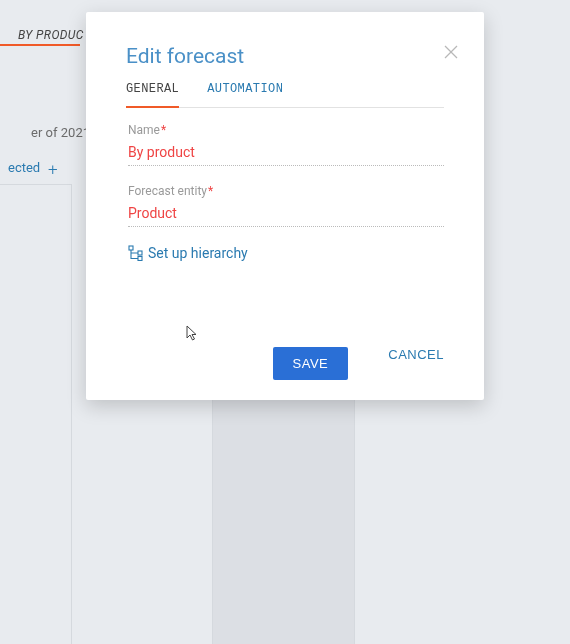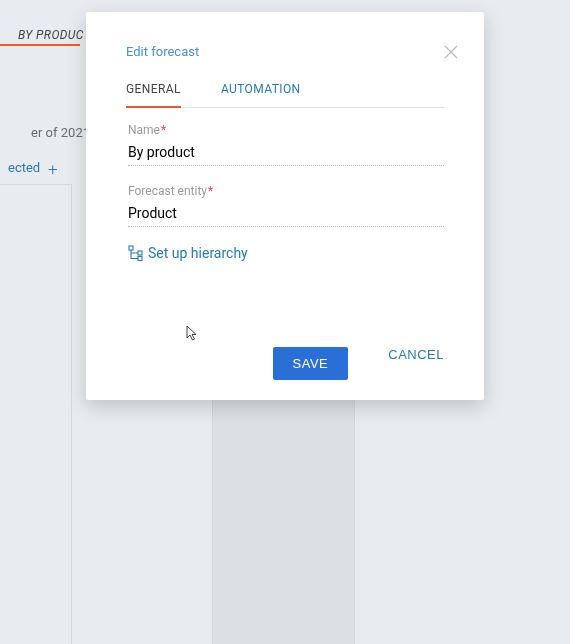--- a/index.html
+++ b/index.html
@@ -115,21 +115,21 @@
       width: 398px;
       height: 388px;
       background: #fff;
       box-shadow: 0 6px 20px rgba(0,0,0,0.18);
       border-radius: 2px;
     }
     .modal-title {
       position: absolute;
       top: 32px;
       left: 40px;
-      font-size: 13px;
+      font-size: 21px;
       font-weight: 400;
       color: #4a90c7;
     }
     .modal-close {
       position: absolute;
       top: 32px;
       right: 22px;
       width: 18px;
       height: 18px;
       cursor: pointer;
@@ -139,21 +139,22 @@
       width: 14px;
       height: 14px;
     }
     .modal-tabs {
       position: absolute;
       top: 70px;
       left: 40px;
       right: 40px;
       border-bottom: 1px solid #e2e2e2;
       display: flex;
-      gap: 40px;
+      gap: 28px;
+      font-family: Liberation Mono, monospace;
     }
     .modal-tab {
       font-size: 12px;
       letter-spacing: 0.4px;
       padding-bottom: 11px;
       cursor: pointer;
       color: #2a7ab0;
       position: relative;
     }
     .modal-tab.active {
@@ -186,21 +187,21 @@
     .required {
       color: #e44;
       margin-left: 1px;
     }
     .field-input {
       width: 100%;
       border: none;
       border-bottom: 1px dotted #bbb;
       padding: 3px 0 5px 0;
       font-size: 14px;
-      color: #000000;
+      color: #ef4444;
       outline: none;
       font-family: inherit;
       background: transparent;
     }
     .hierarchy-link {
       display: flex;
       align-items: center;
       gap: 4px;
       margin-top: 6px;
       cursor: pointer;

